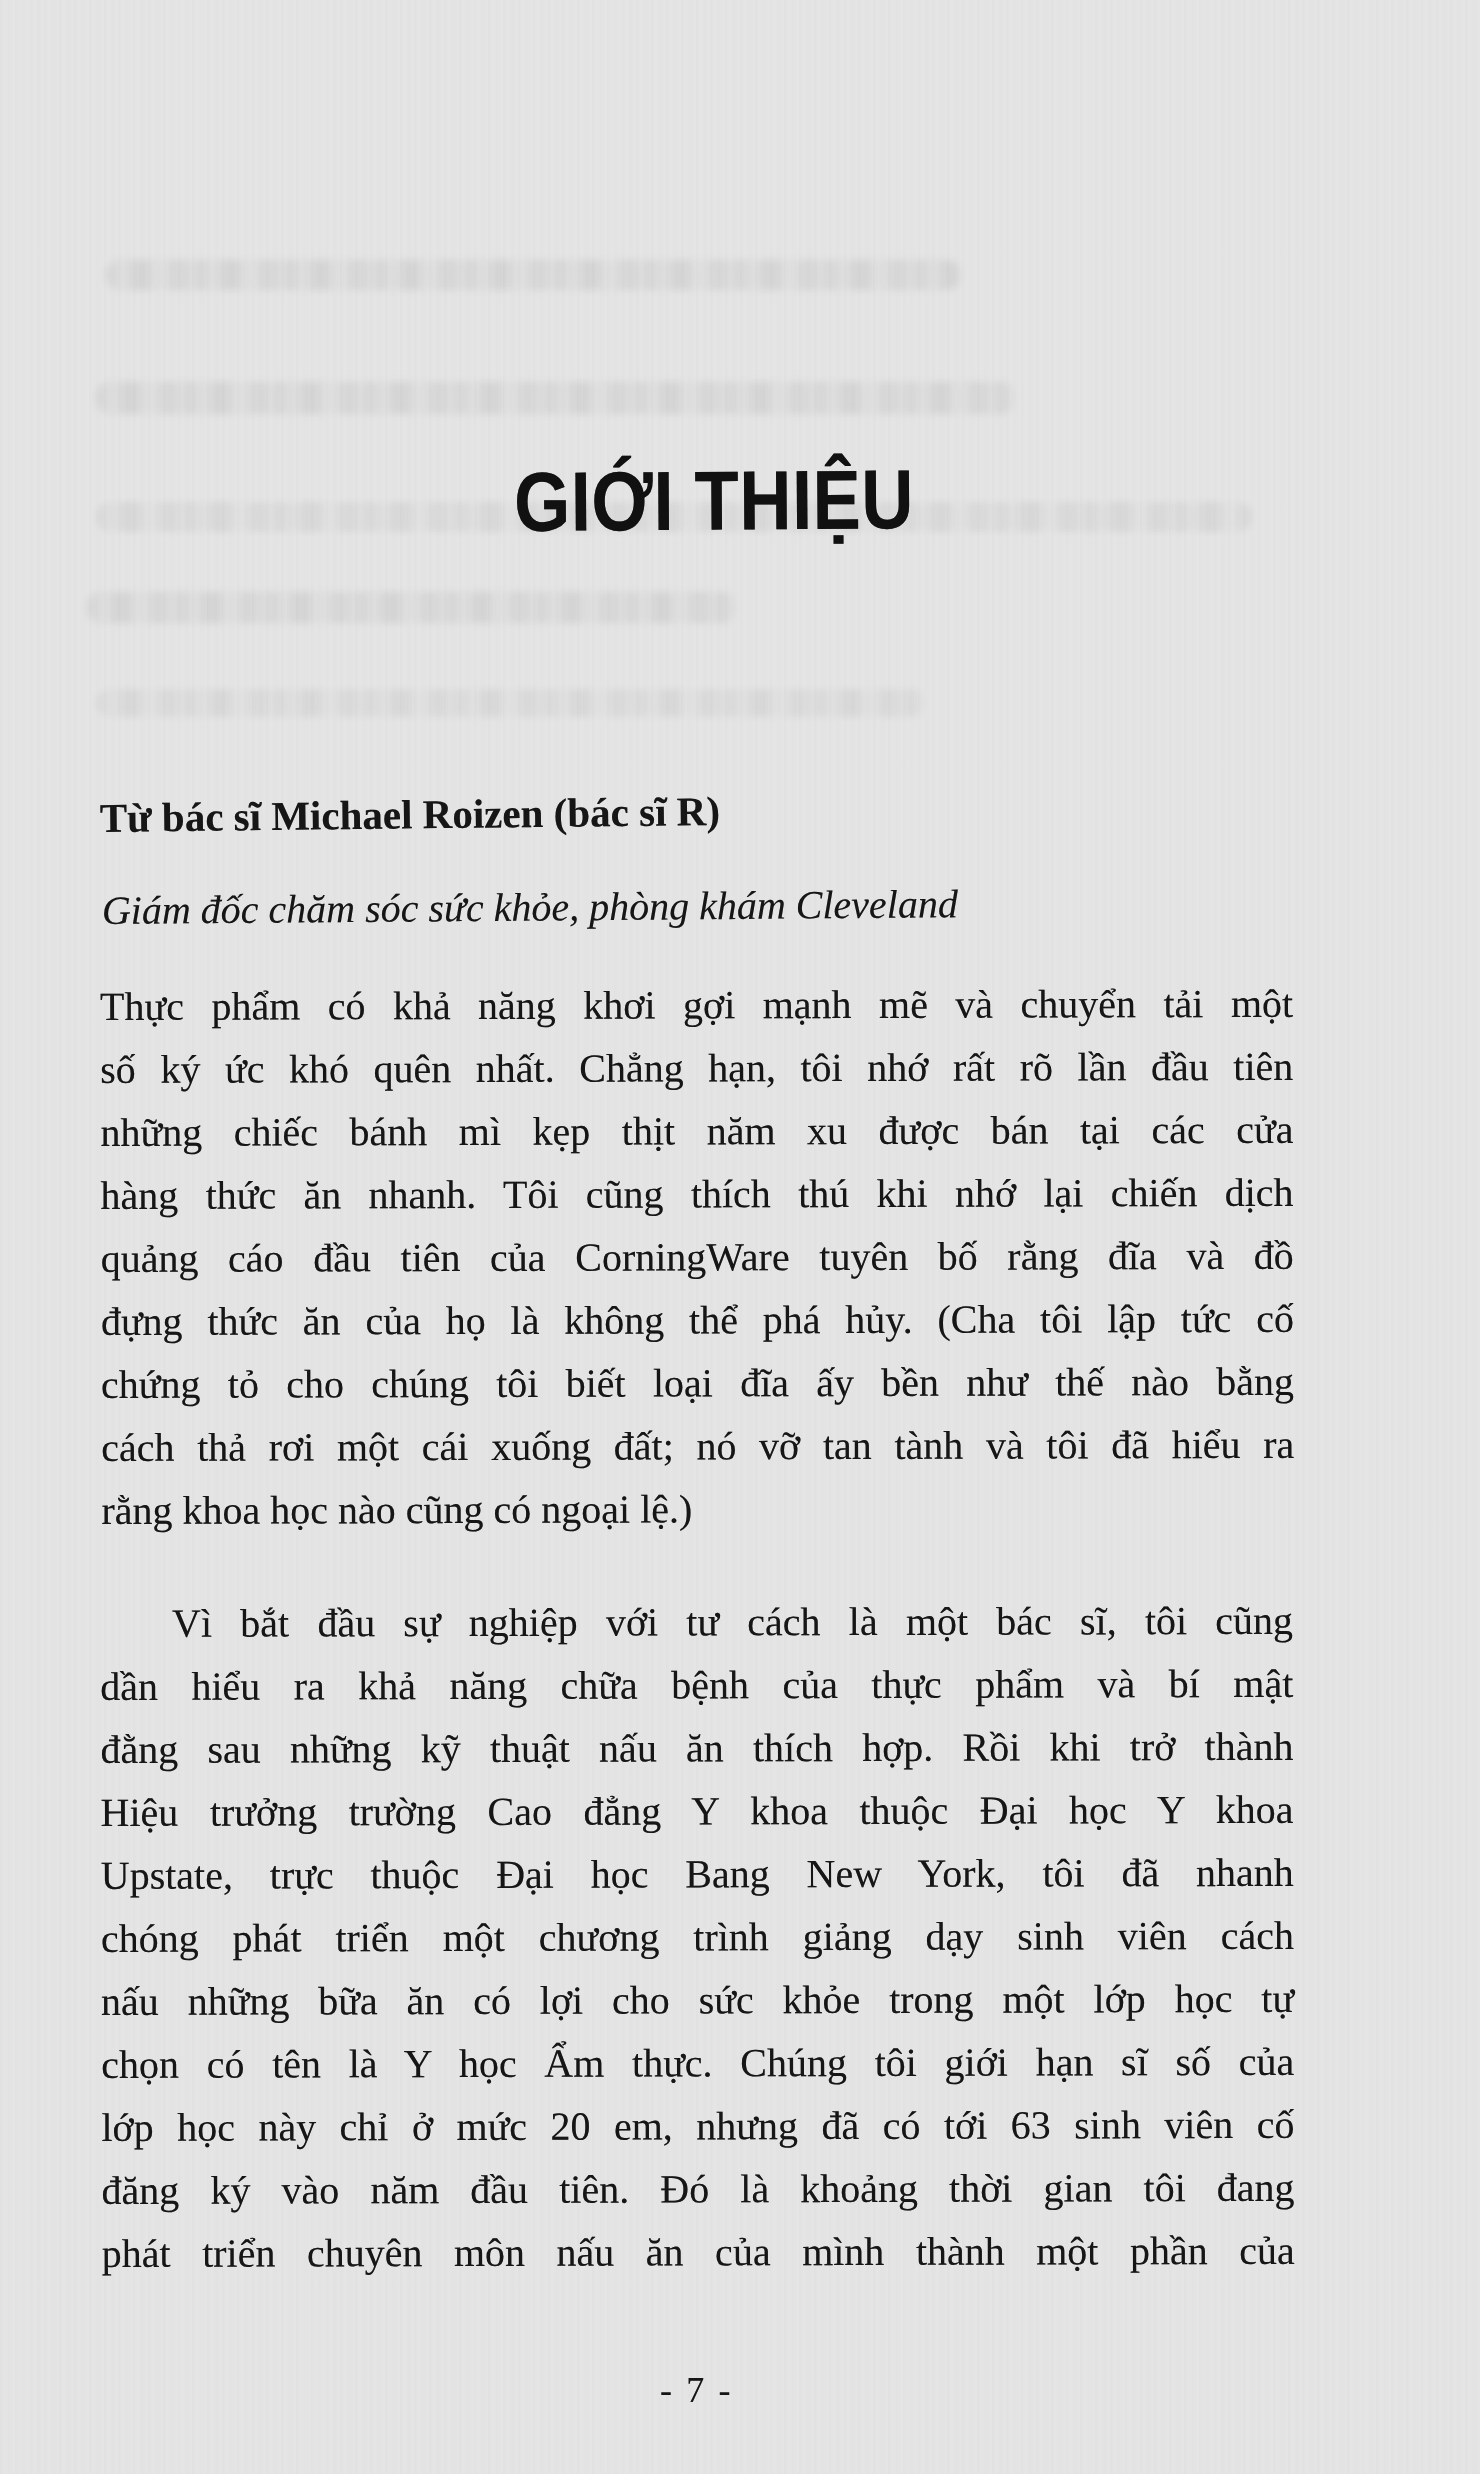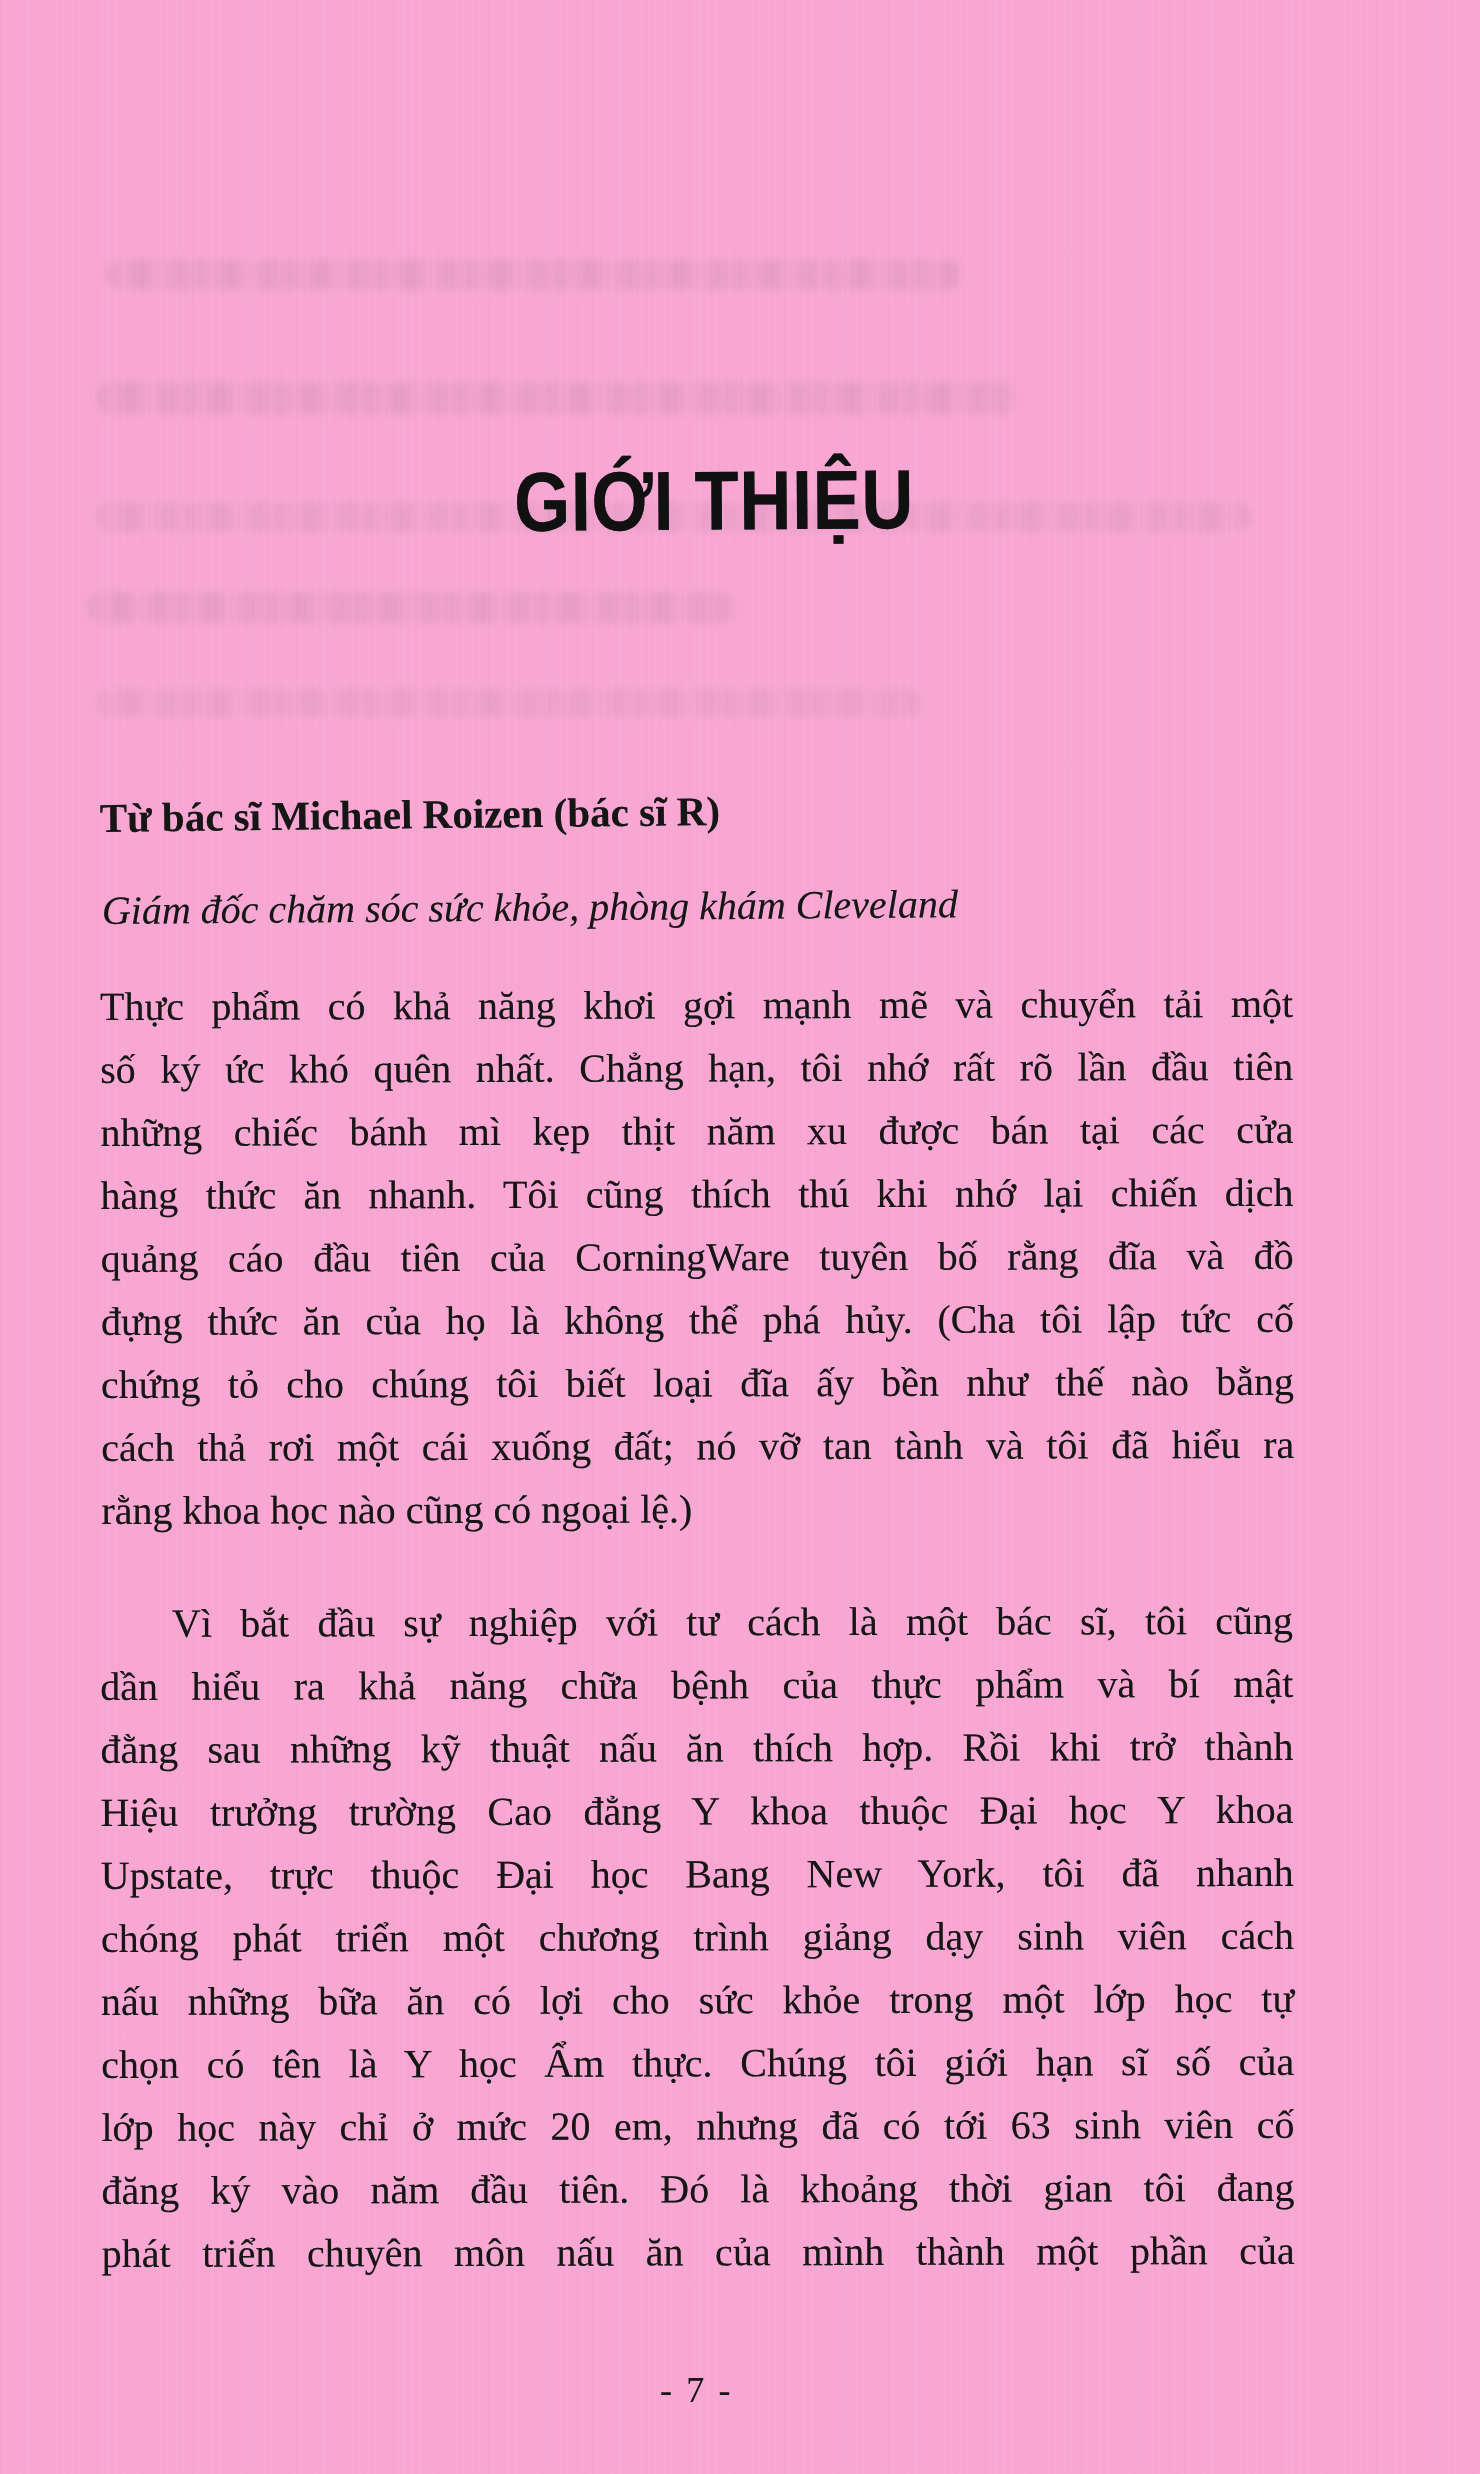--- a/index.html
+++ b/index.html
@@ -4,21 +4,21 @@
 <style>
   html, body {
     margin: 0;
     padding: 0;
     background: #ffffff;
   }
   .page {
     position: relative;
     width: 1480px;
     height: 2475px;
-    background: #f9a8d4;
+    background: #e5e5e5;
     overflow: hidden;
     font-family: "Liberation Serif", serif;
     color: #161616;
   }
   
   .page::before {
     content: "";
     position: absolute;
     inset: 0;
     background: repeating-linear-gradient(90deg,

